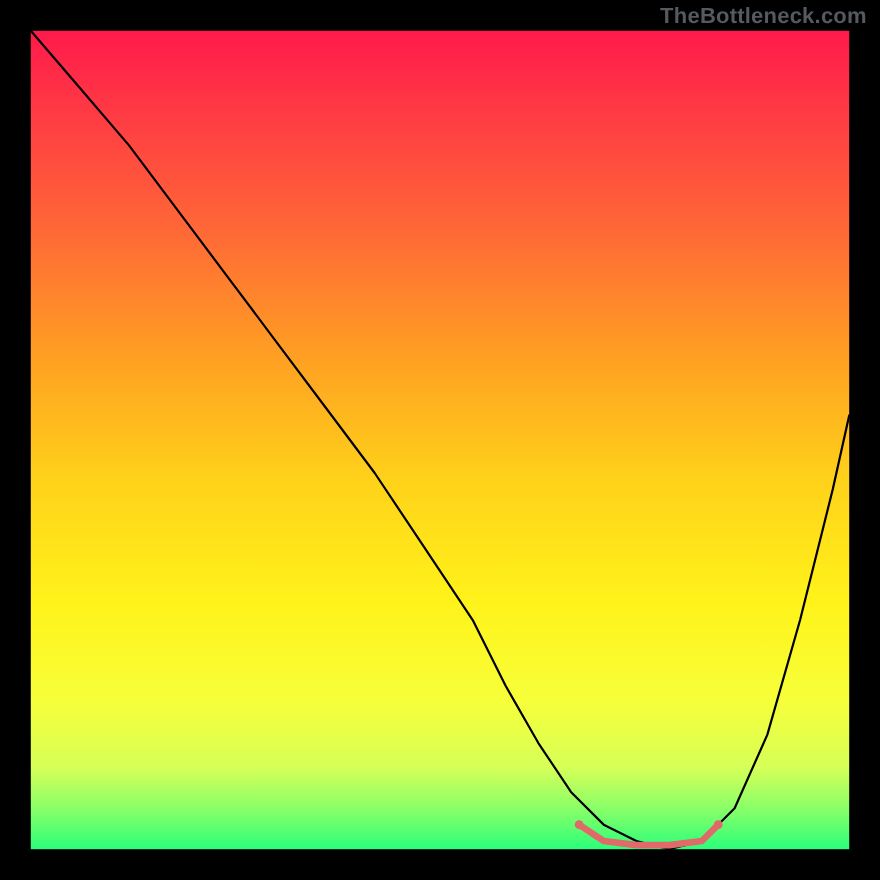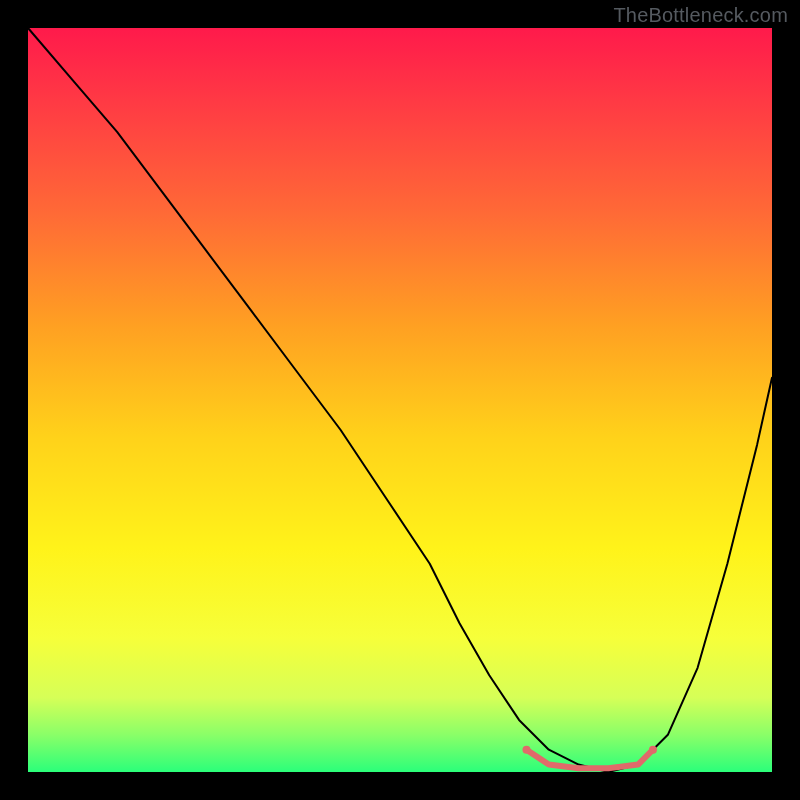--- a/index.html
+++ b/index.html
@@ -15,21 +15,21 @@
     position: relative;
     width: 800px;
     height: 800px;
   }
   .watermark {
     position: absolute;
     top: 4px;
     right: 12px;
     color: #555a60;
     font-size: 20px;
-    font-weight: 400;
+    font-weight: 700;
     letter-spacing: 0.2px;
     z-index: 4;
   }
   svg.plot {
     position: absolute;
     left: 0;
     top: 0;
   }
 </style>
 </head>

